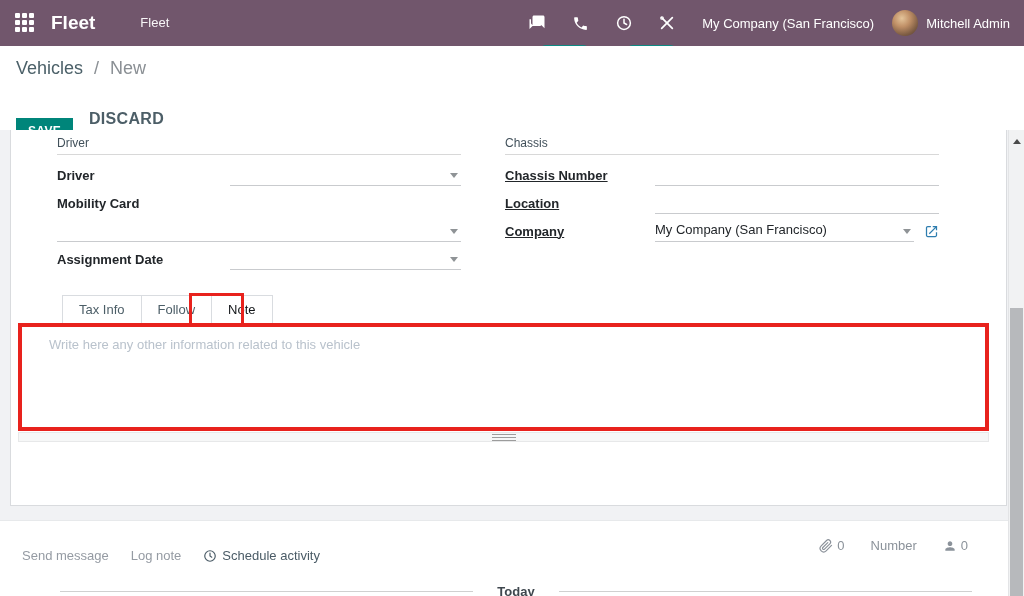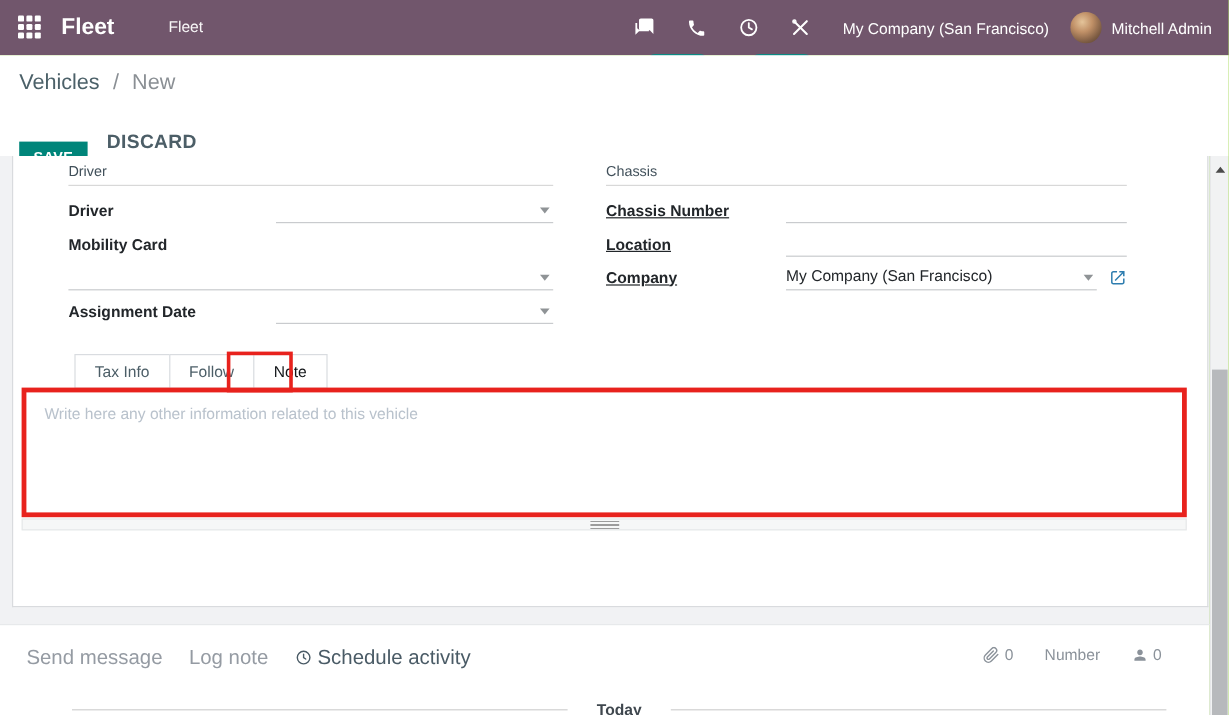--- a/index.html
+++ b/index.html
@@ -68,38 +68,38 @@
 
   
   .tabs { position:absolute; left:51px; top:165px; display:flex;text-align:center; }
   .tab { font-size:13px; color:#4c5e67; padding:6px 16px; border:1px solid #d9dce0;
          background:#fff; cursor:pointer; }
   .tab + .tab { margin-left:-1px; }
   .tab.active { color:#121518; }
 
   .note-area { position:absolute; left:7px; top:194px; width:971px; height:107px; background:#fff; }
   .note-area textarea { width:100%; height:100%; border:none; resize:none; outline:none;
-                        font-family:inherit; font-size:13px; color:#22262a; padding:13px 19px; }
+                        font-family:inherit; font-size:13px; color:#22262a; padding:13px 31px; }
   .note-area textarea::placeholder { color:#b9c2cc; opacity:1; }
 
   .resize-strip { position:absolute; left:7px; top:302px; width:971px; height:10px;
                   background:#f6f7f7; border:1px solid #e7e8e9; display:flex;
                   align-items:center; justify-content:center; }
   .grip { width:24px; height:7px; cursor:row-resize;
           background:repeating-linear-gradient(to bottom, #9c9c9c 0 1px, transparent 1px 3px); }
 
   
   .annot { position:absolute; border:4px solid #e8221d; pointer-events:none; z-index:6; background:transparent; }
   .annot-tab  { left:189px; top:163px; width:55px;  height:34px; border-width:3px; }
   .annot-note { left:18px;  top:193px; width:971px; height:108px; }
 
   
   .chatter { position:absolute; left:0; top:520px; width:1008px; height:76px;
              background:#fff; border-top:1px solid #e7e9eb; }
-  .chat-btns { position:absolute; left:22px; top:17px; display:flex; align-items:center; font-size:17px; }
+  .chat-btns { position:absolute; left:22px; top:27px; display:flex; align-items:center; font-size:13px; }
   .chat-btn { cursor:pointer; color:#959ba3; margin-right:22px; white-space:nowrap; }
   .chat-btn.dark { color:#4a5b66; display:flex; align-items:center; }
   .chat-btn.dark svg { margin-right:5px; }
   .chat-right { position:absolute; right:40px; top:17px; display:flex; align-items:center;
                 font-size:13px; color:#8b929a; }
   .cr-group { display:flex; align-items:center; cursor:pointer; }
   .cr-group svg { margin-right:4px; }
   .follow { margin:0 26px; cursor:pointer; }
 
   .today-divider { position:absolute; left:60px; right:36px; top:63px;

